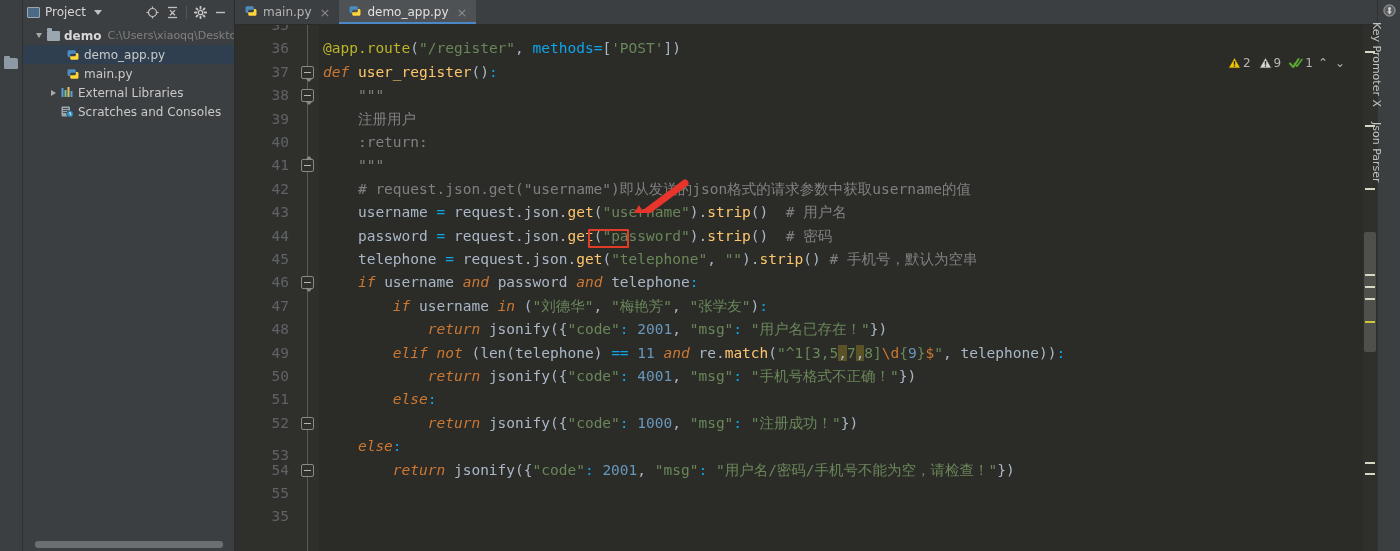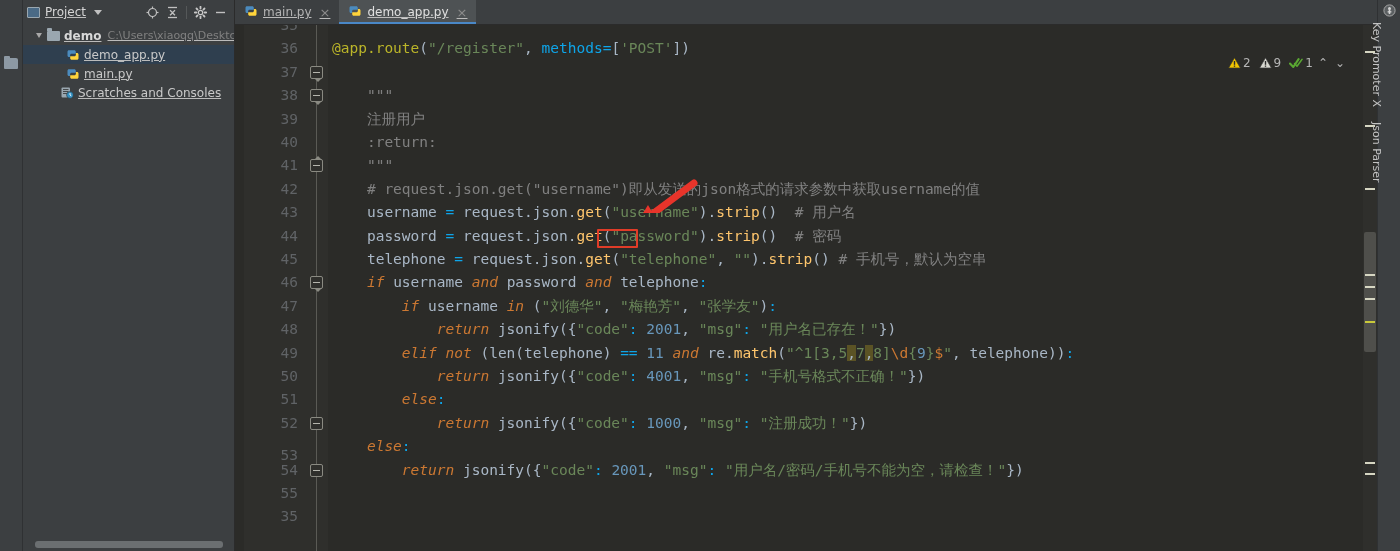--- a/index.html
+++ b/index.html
@@ -4,21 +4,21 @@
 <style>
   * { margin:0; padding:0; box-sizing:border-box; }
   html,body { width:1400px; height:551px; overflow:hidden; }
   body {
     background:#3c3f41;
     font-family:"DejaVu Sans","Liberation Sans",sans-serif;
     font-size:12px;
     color:#bbbbbb;
     -webkit-font-smoothing:antialiased;
   }
-  .app { position:relative; width:1400px; height:551px; display:flex;text-decoration:underline; }
+  .app { position:relative; width:1400px; height:551px; display:flex; }
 
   
   .left-strip {
     width:23px; height:551px; background:#3c3f41;
     border-right:1px solid #2f3133;
     position:relative; flex:0 0 23px;
   }
   .vtab-strip-icon {
     position:absolute; top:58px; left:4px; width:14px; height:12px;
   }
@@ -100,21 +100,21 @@
   .tab {
     display:flex; align-items:center; gap:5px; padding:0 9px 0 9px;
     font-size:12px; color:#b4b4b4; position:relative; cursor:default;
   }
   .tab.active { background:#4e5254; color:#e0e0e0; }
   .tab.active:after {
     content:""; position:absolute; left:0; right:0; bottom:0; height:2px; background:#4a88c7;
   }
   .tab .x { color:#8c8c8c; font-size:13px; margin-left:3px; line-height:1; }
 
-  .editor-body { flex:1; position:relative; display:flex; min-height:0; background:#2b2b28;padding-left:9px; }
+  .editor-body { flex:1; position:relative; display:flex; min-height:0; background:#2b2b28; }
 
   .code-scroll { flex:1; position:relative; overflow:hidden; display:flex; }
 
   .gutter {
     width:62px; flex:0 0 62px; background:#2f2f2c; position:relative;
     text-align:right; padding-right:8px;
   }
   .fold-col {
     width:22px; flex:0 0 22px; background:#2f2f2c; position:relative;
   }
@@ -294,20 +294,34 @@
       <div class="row" style="padding-left:42px;">
         <span class="ico">
           <svg width="14" height="14" viewBox="0 0 14 14">
             <path d="M3 2.2h5.2c1 0 1.6.6 1.6 1.5v2.1H5.6c-.9 0-1.5.6-1.5 1.5v1.6H3c-.9 0-1.5-.6-1.5-1.5V3.7c0-.9.6-1.5 1.5-1.5z" fill="#4b8bbe"></path>
             <path d="M11 11.8H5.8c-1 0-1.6-.6-1.6-1.5V8.2h4.2c.9 0 1.5-.6 1.5-1.5V5.1H11c.9 0 1.5.6 1.5 1.5v3.7c0 .9-.6 1.5-1.5 1.5z" fill="#ffd43b"></path>
           </svg>
         </span>
         <span class="lbl">main.py</span>
       </div>
 
+      <div class="row" style="padding-left:24px;">
+        <span class="arrow">
+            <i></i>
+          </span>
+        <span class="ico">
+          <svg width="14" height="13" viewBox="0 0 14 13">
+            <rect x="1.5" y="2" width="2" height="9" fill="#5a9fd4"></rect>
+            <rect x="4.5" y="4" width="2" height="7" fill="#76c7a1"></rect>
+            <rect x="7.5" y="1" width="2" height="10" fill="#e2c55c"></rect>
+            <rect x="10.5" y="5" width="2" height="6" fill="#5a9fd4"></rect>
+          </svg>
+        </span>
+        <span class="lbl">External Libraries</span>
+      </div>
 
       <div class="row" style="padding-left:36px;">
         <span class="ico">
           <svg width="14" height="13" viewBox="0 0 14 13">
             <rect x="1.5" y="1.5" width="8.5" height="10" rx="1" fill="#9aa7b0"></rect>
             <path d="M3 3.5h5.5M3 5.5h5.5M3 7.5h4" stroke="#3c3f41" stroke-width="0.9"></path>
             <circle cx="10" cy="9" r="3.4" fill="#3592c4" stroke="#2b2b2b" stroke-width="0.6"></circle>
             <path d="M10 7v2l1.3.9" stroke="#fff" stroke-width="0.9" fill="none"></path>
           </svg>
         </span>
@@ -377,20 +391,21 @@
         <div class="fold-box arrow-d" style="top: 40.8px;"></div>
             <div class="fold-box arrow-d" style="top: 64.2px;"></div>
             <div class="fold-box arrow-u" style="top: 134.4px;"></div>
             <div class="fold-box arrow-d" style="top: 251.4px;"></div>
             <div class="fold-box" style="top: 391.8px;"></div>
             <div class="fold-box" style="top: 438.6px;"></div>
           </div>
         <div class="code-area">
           <div class="lines" id="codelines">
               <div class="cl" style="position: absolute; left: 0px; top: 12.4px;"><span class="deco">@app.route</span><span class="pun">(</span><span class="str">"/register"</span><span class="pun">, </span><span class="kw">methods</span><span class="kw">=</span><span class="pun">[</span><span class="str">'POST'</span><span class="pun">]</span><span class="pun">)</span></div>
+              <div class="cl" style="position: absolute; left: 0px; top: 35.8px;"><span class="kwi">def </span><span class="fn">user_register</span><span class="pun">()</span><span class="kw">:</span></div>
               <div class="cl" style="position: absolute; left: 0px; top: 59.2px;"><span class="cmt">    """</span></div>
               <div class="cl" style="position: absolute; left: 0px; top: 82.6px;"><span class="cmt">    注册用户</span></div>
               <div class="cl" style="position: absolute; left: 0px; top: 106px;"><span class="cmt">    :return:</span></div>
               <div class="cl" style="position: absolute; left: 0px; top: 129.4px;"><span class="cmt">    """</span></div>
               <div class="cl" style="position: absolute; left: 0px; top: 152.8px;"><span class="cmt">    # request.json.get("username")即从发送的json格式的请求参数中获取username的值</span></div>
               <div class="cl" style="position: absolute; left: 0px; top: 176.2px;"><span class="id">    username </span><span class="kw">= </span><span class="id">request</span><span class="pun">.</span><span class="id">json</span><span class="pun">.</span><span class="fn">get</span><span class="pun">(</span><span class="str">"username"</span><span class="pun">)</span><span class="pun">.</span><span class="fn">strip</span><span class="pun">()</span><span class="cmt">  # 用户名</span></div>
               <div class="cl" style="position: absolute; left: 0px; top: 199.6px;"><span class="id">    password </span><span class="kw">= </span><span class="id">request</span><span class="pun">.</span><span class="id">json</span><span class="pun">.</span><span class="fn">get</span><span class="pun">(</span><span class="str">"password"</span><span class="pun">)</span><span class="pun">.</span><span class="fn">strip</span><span class="pun">()</span><span class="cmt">  # 密码</span></div>
               <div class="cl" style="position: absolute; left: 0px; top: 223px;"><span class="id">    telephone </span><span class="kw">= </span><span class="id">request</span><span class="pun">.</span><span class="id">json</span><span class="pun">.</span><span class="fn">get</span><span class="pun">(</span><span class="str">"telephone"</span><span class="pun">, </span><span class="str">""</span><span class="pun">)</span><span class="pun">.</span><span class="fn">strip</span><span class="pun">()</span><span class="cmt"> # 手机号，默认为空串</span></div>
               <div class="cl" style="position: absolute; left: 0px; top: 246.4px;"><span class="pun">    </span><span class="kwi">if </span><span class="id">username </span><span class="kwi">and </span><span class="id">password </span><span class="kwi">and </span><span class="id">telephone</span><span class="kw">:</span></div>
               <div class="cl" style="position: absolute; left: 0px; top: 269.8px;"><span class="pun">        </span><span class="kwi">if </span><span class="id">username </span><span class="kwi">in </span><span class="pun">(</span><span class="str">"刘德华"</span><span class="pun">, </span><span class="str">"梅艳芳"</span><span class="pun">, </span><span class="str">"张学友"</span><span class="pun">)</span><span class="kw">:</span></div>

